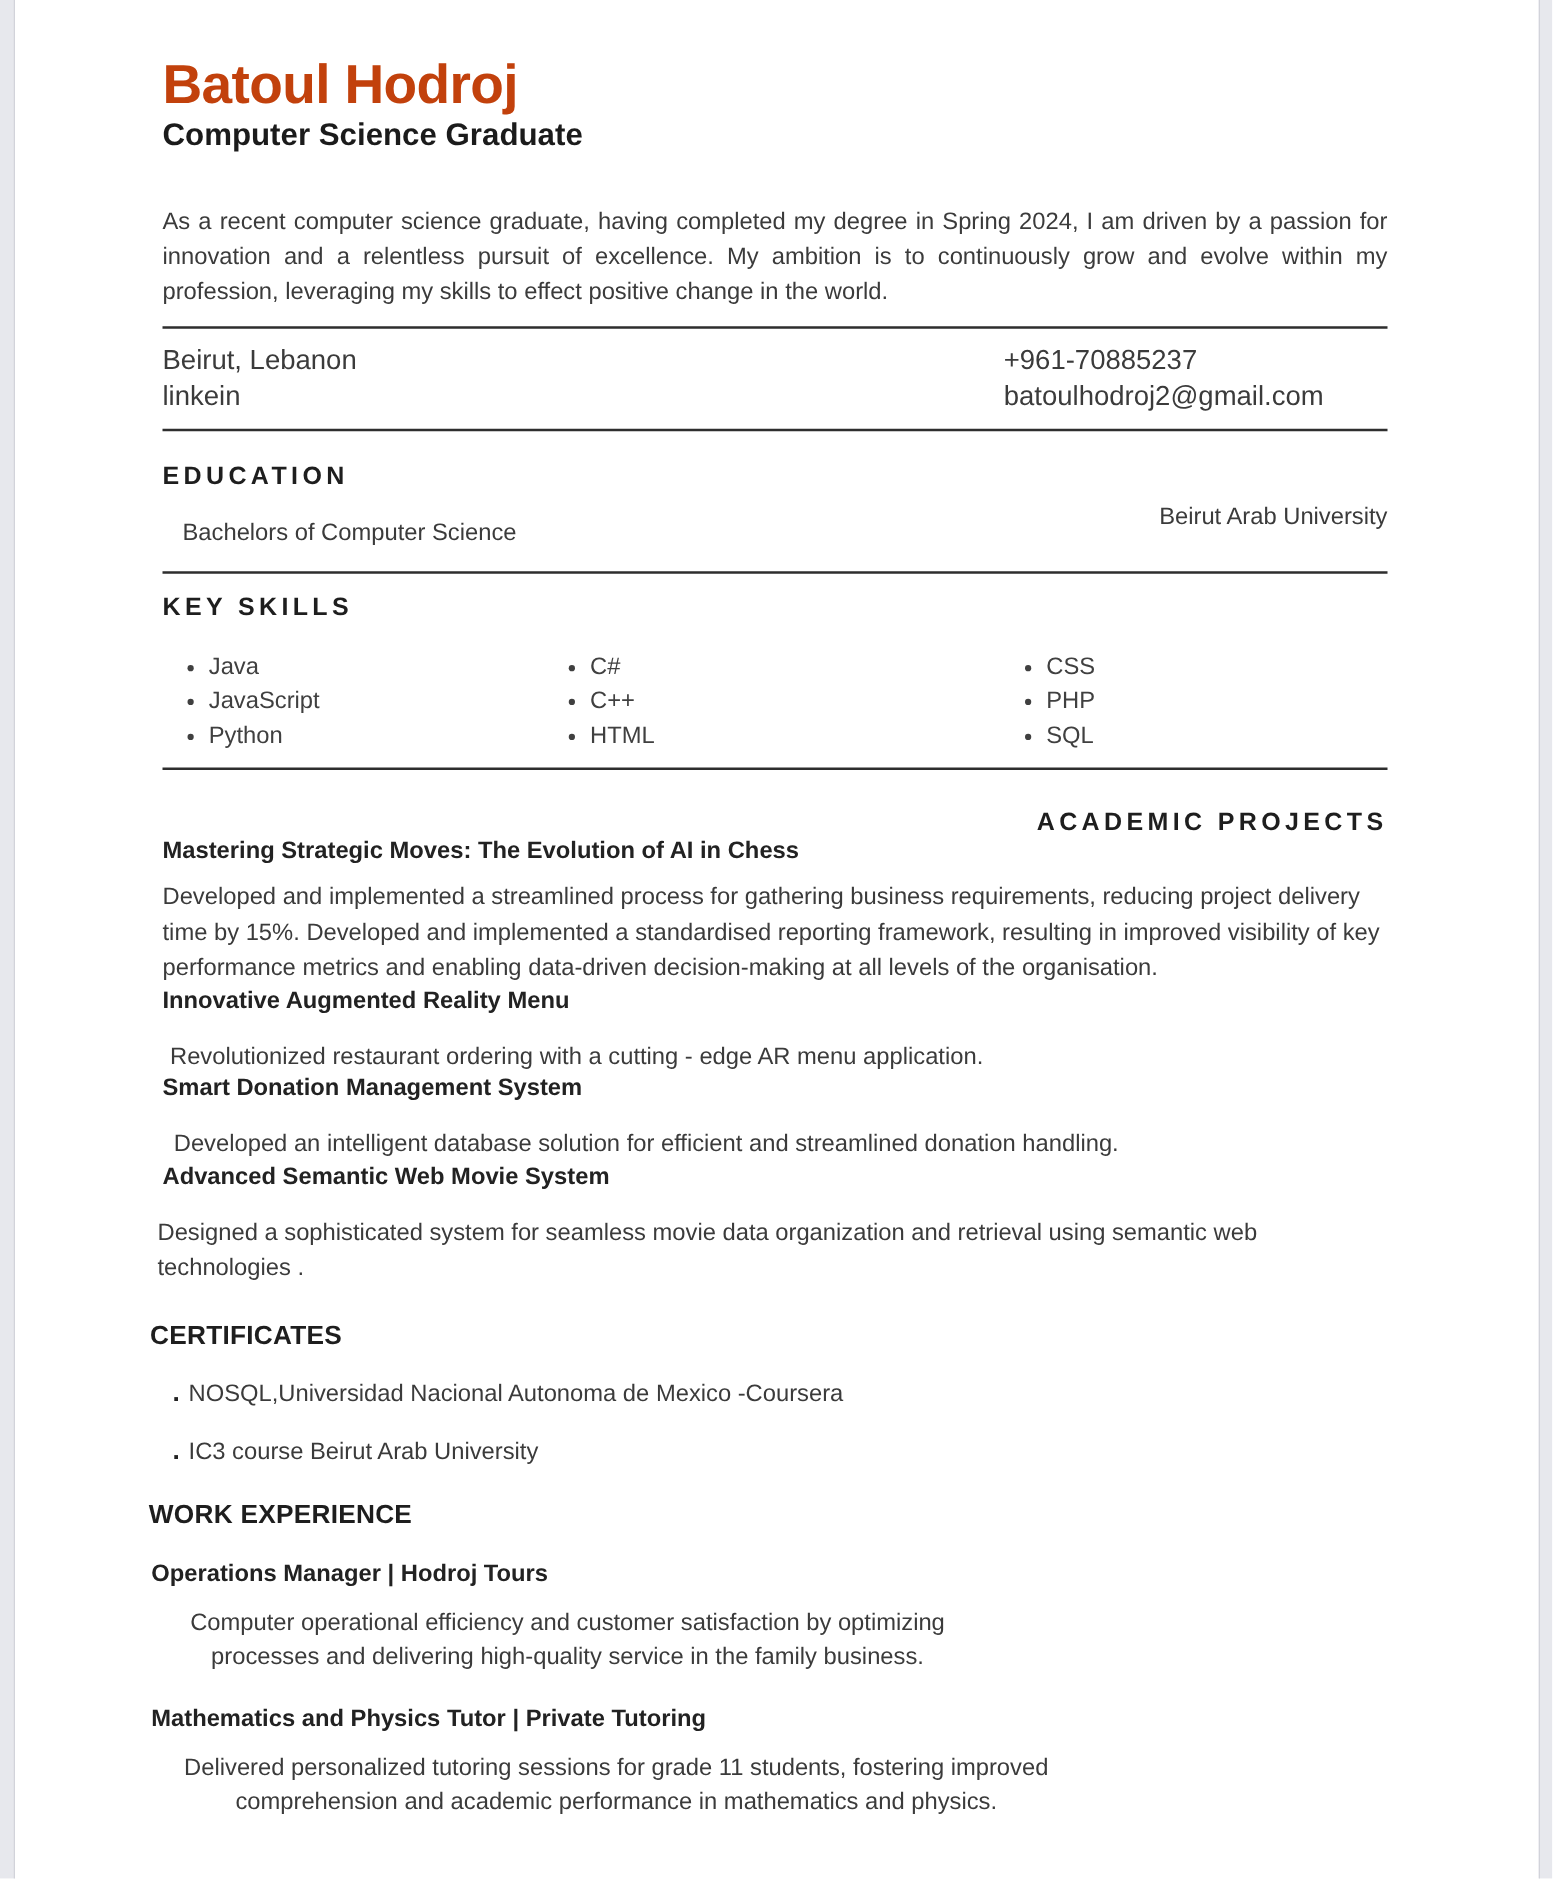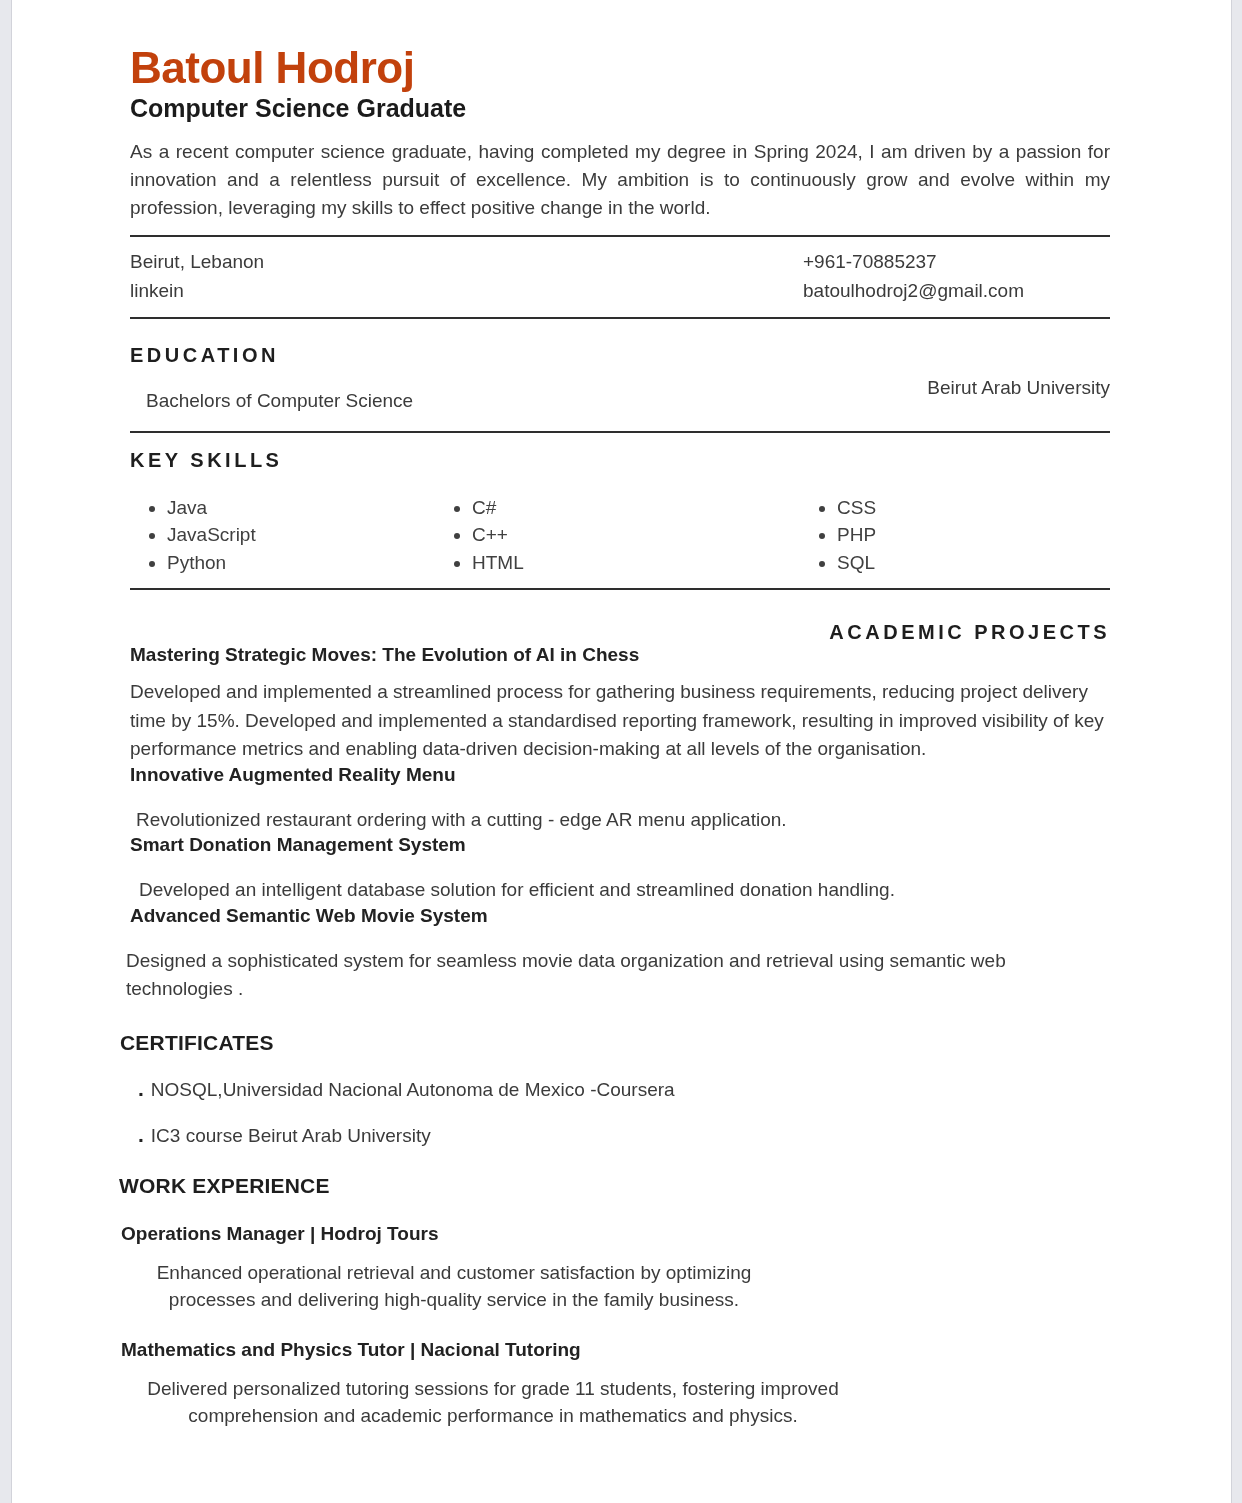--- a/index.html
+++ b/index.html
@@ -39,38 +39,38 @@
     color: #c2410c;
   }
   .person-title {
     font-size: 25px;
     line-height: 1.15;
     font-weight: 700;
     color: #1b1b1b;
     margin-top: 4px;
   }
   .summary {
-    margin-top: 15px;
+    margin-top: 41px;
     font-size: 19px;
     line-height: 28px;
     text-align: justify;
     color: #3b3b3b;
   }
 
   hr.rule {
     border: none;
     border-top: 2px solid #2e2e2e;
     margin-top: 13px;
   }
 
   
   .contact-row {
     display: flex;
     padding: 10px 0 12px;
-    font-size: 19px;
+    font-size: 22px;
     line-height: 29px;
     color: #3b3b3b;
   }
   .contact-col.left-col { width: 673px; flex: none; }
 
   
   .sec-heading {
     font-weight: 700;
     color: #1e1e1e;
   }
@@ -245,20 +245,20 @@
       </div>
       <div class="cert-item">
         <span class="dot">.</span><span>IC3 course Beirut Arab University</span>
       </div>
     </section>
 
     <section class="work-section">
       <h3 class="sec-heading plain">WORK EXPERIENCE</h3>
 
       <h4 class="job-title">Operations Manager | Hodroj Tours</h4>
-      <p class="job-desc desc-0">Enhanced operational retrieval and customer satisfaction by optimizing processes and delivering high-quality service in the family business.</p>
-
-      <h4 class="job-title">Mathematics and Physics Tutor | Nacional Tutoring</h4>
+      <p class="job-desc desc-0">Computer operational efficiency and customer satisfaction by optimizing processes and delivering high-quality service in the family business.</p>
+
+      <h4 class="job-title">Mathematics and Physics Tutor | Private Tutoring</h4>
       <p class="job-desc desc-1">Delivered personalized tutoring sessions for grade 11 students, fostering improved comprehension and academic performance in mathematics and physics.</p>
     </section>
 
   </main>
 </div>
 
 </body></html>

